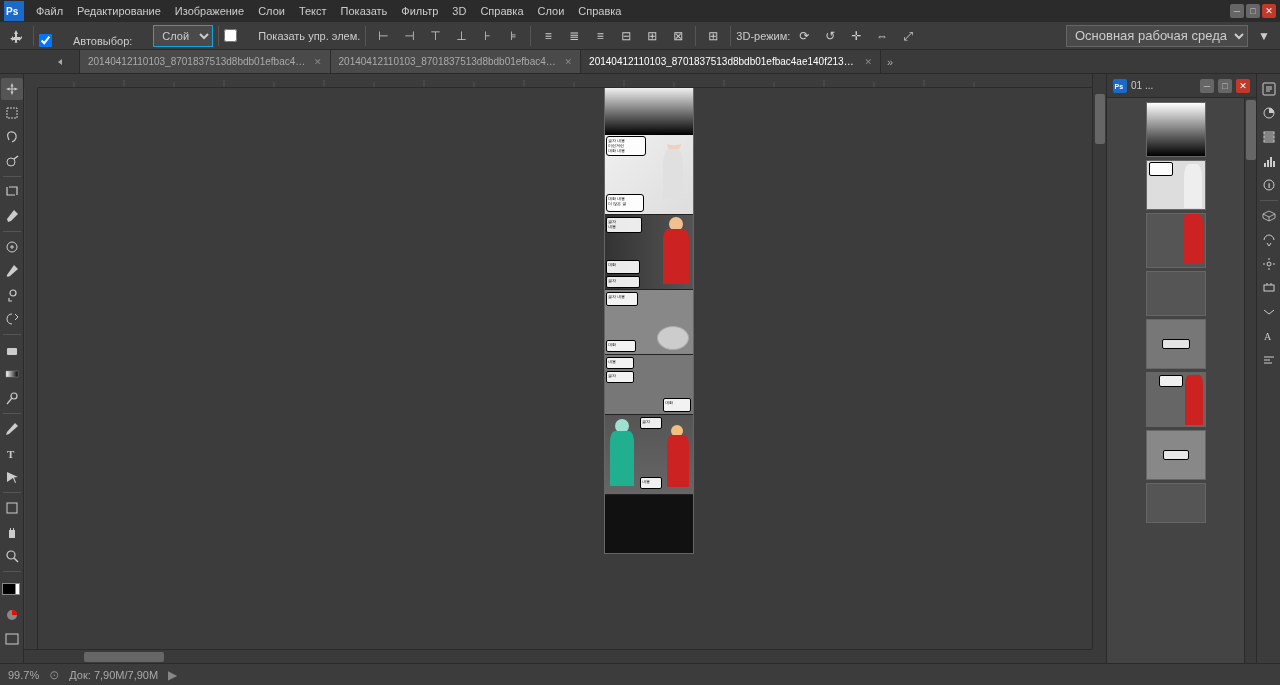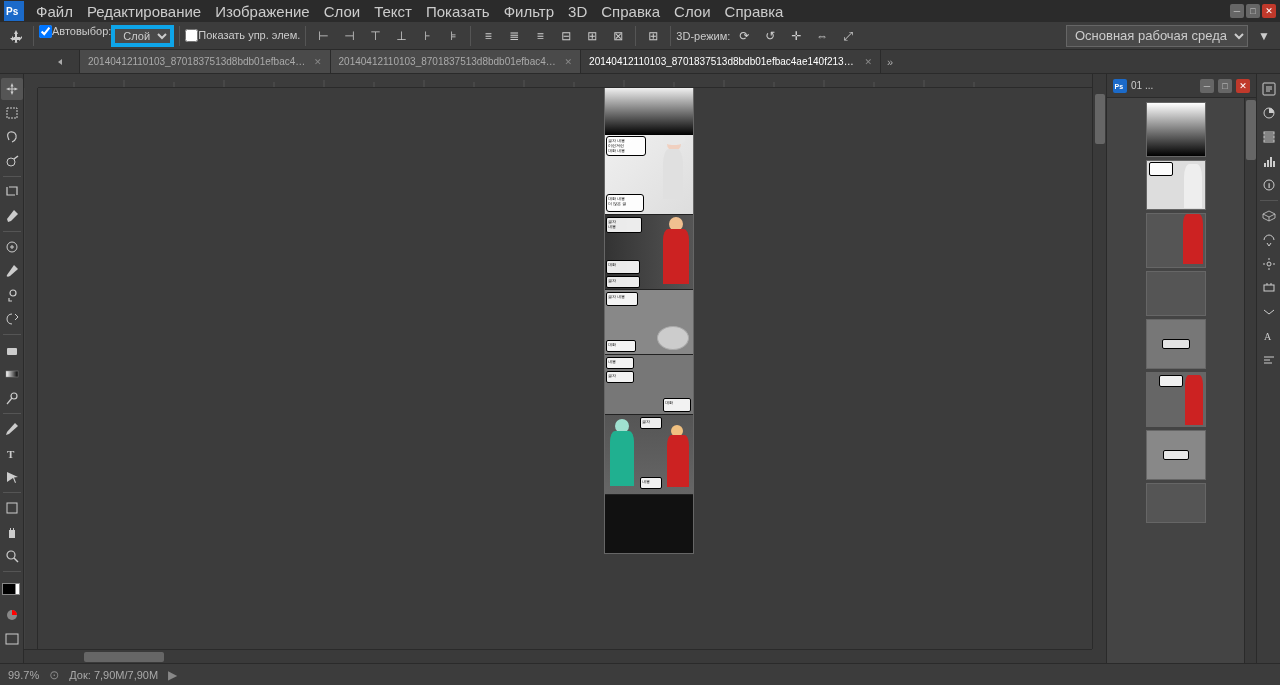--- a/index.html
+++ b/index.html
@@ -24,21 +24,21 @@
       gap: 2px;
     }
     .ps-logo {
       width: 20px;
       height: 20px;
       margin-right: 4px;
     }
     .menu-item {
       padding: 2px 6px;
       color: #ccc;
-      font-size: 15px;
+      font-size: 11px;
       cursor: pointer;
       border-radius: 2px;
     }
 
     
     #toolbar {
       background: #3c3c3c;
       height: 28px;
       display: flex;
       align-items: center;
@@ -60,37 +60,37 @@
       border-radius: 2px;
     }
     .toolbar-separator {
       width: 1px;
       height: 20px;
       background: #555;
       margin: 0 3px;
     }
     .toolbar-dropdown {
       background: #4a4a4a;
-      border: 4px solid #0ea5e9;
+      border: 1px solid #0ea5e9;
       color: #ccc;
       font-size: 11px;
       height: 22px;
       padding: 0 4px;
       cursor: pointer;
       min-width: 60px;
     }
     .toolbar-label {
       font-size: 11px;
       color: #ccc;
       white-space: nowrap;
     }
     .toolbar-checkbox-row {
       display: flex;
-      align-items: flex-start;
-      gap: 0;
+      align-items: flex-end;
+      gap: 21px;
     }
     .toolbar-right {
       margin-left: auto;
       display: flex;
       align-items: center;
       gap: 4px;
     }
     .workspace-dropdown {
       background: #4a4a4a;
       border: 1px solid #666;

